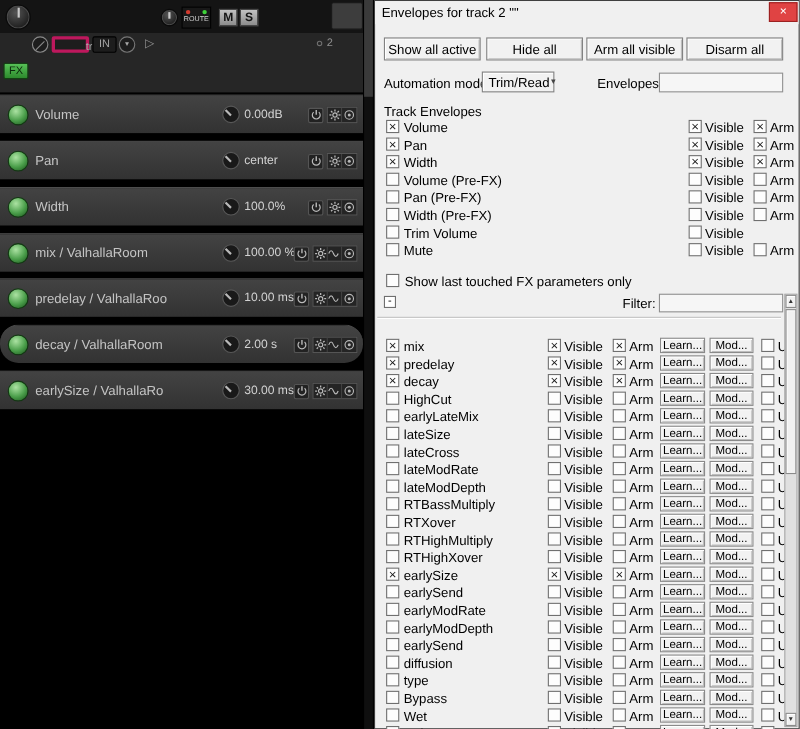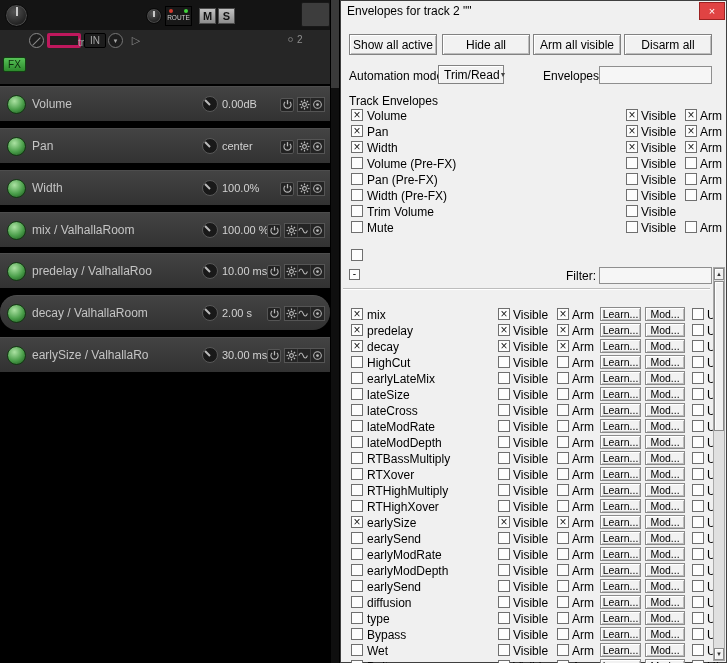--- a/index.html
+++ b/index.html
@@ -568,20 +568,21 @@
     <span class="cb name-cb"></span>
     <span class="rlbl row-name">Mute</span>
     <span class="cb vis-cb"></span>
     <span class="rlbl vis-lbl">Visible</span>
     <span class="cb arm-cb"></span>
     <span class="rlbl arm-lbl">Arm</span>
   </div>
       </div>
 
     <span class="cb sltp-cb" id="sltp-cb"></span>
+    <span class="lbl sltp-lbl">Show last touched FX parameters only</span>
 
     <span class="collapse-box">-</span>
     <span class="lbl filter-lbl">Filter:</span>
     <input class="txt filter-input" value="" style="">
 
     <div class="hsep"></div>
     <div id="param-rows" class="param-rows">
         <div class="prow">
     <span class="cb name-cb checked"></span>
     <span class="rlbl row-name">mix</span>

